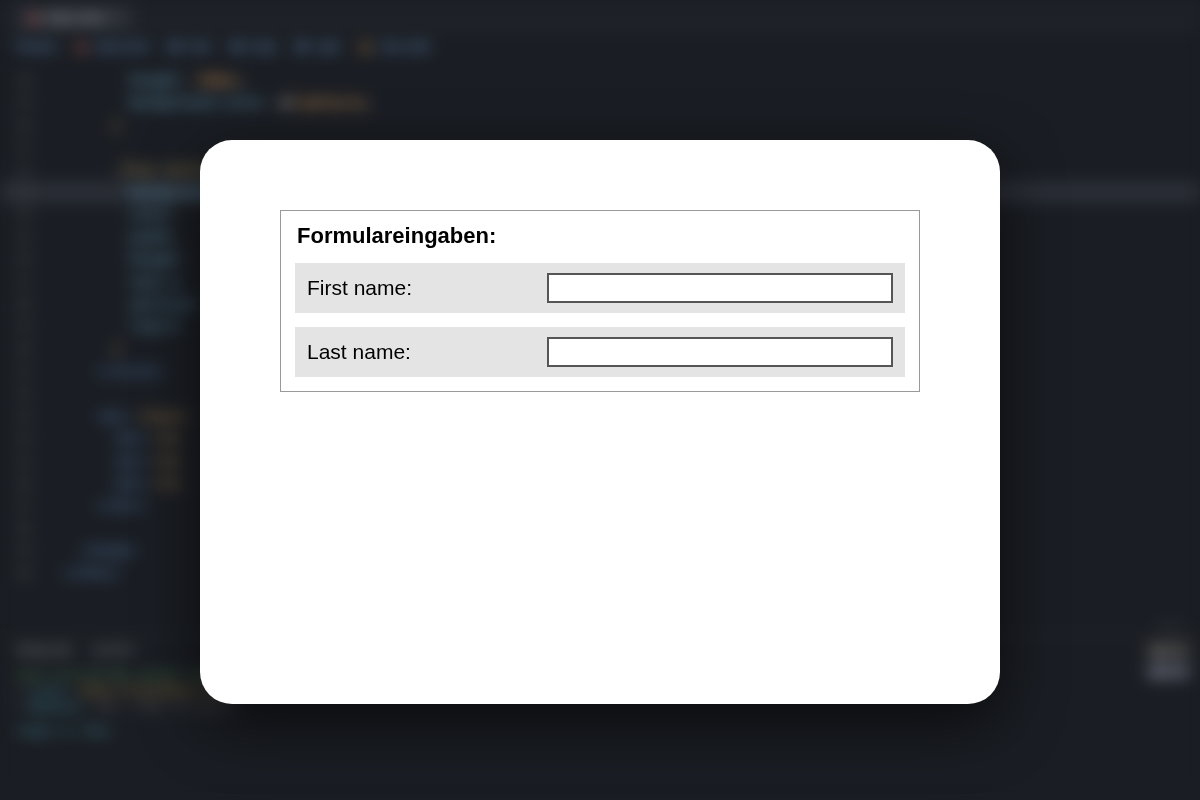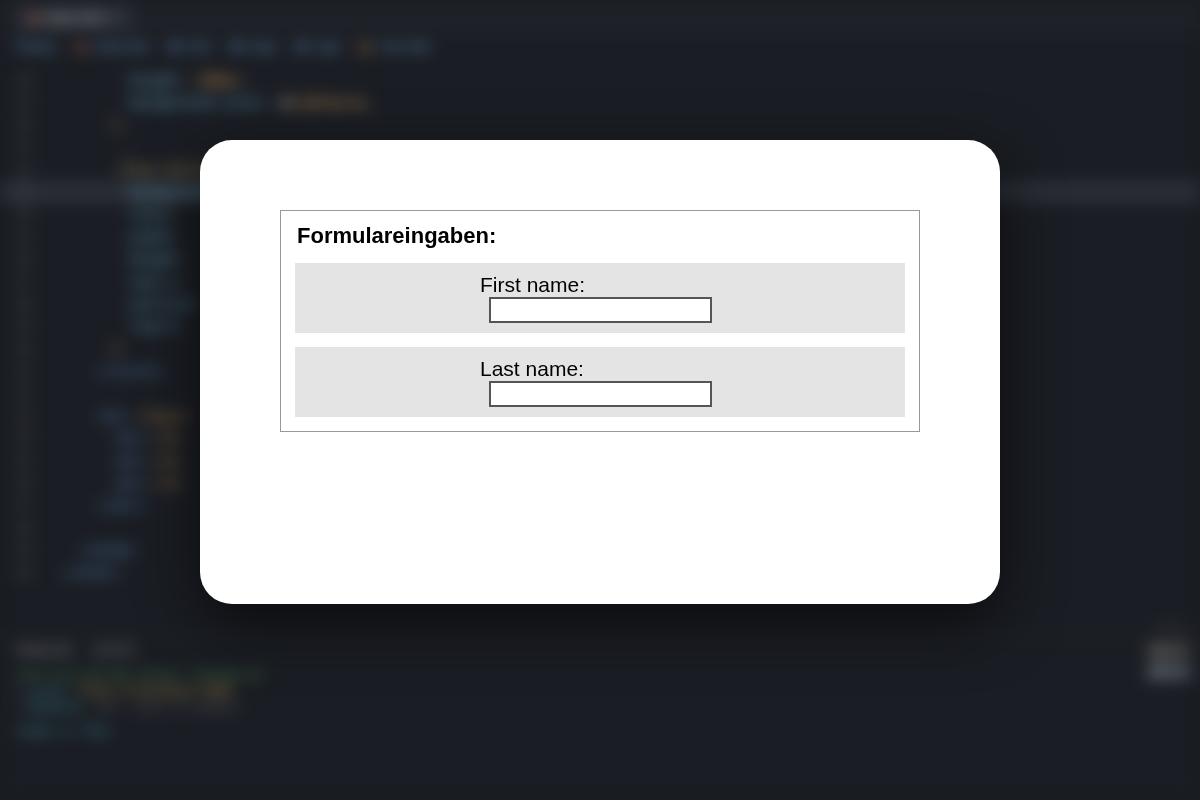--- a/index.html
+++ b/index.html
@@ -143,21 +143,21 @@
       padding: 2px 8px;
       border-radius: 3px;
     }
     
     
     .preview-card {
       position: absolute;
       top: 140px;
       left: 200px;
       width: 800px;
-      height: 464px;
+      height: 564px;
       background: #fff;
       border-radius: 32px;
       box-shadow: 0 20px 60px rgba(0,0,0,0.6);
       padding: 70px 50px;
       display: flex;
       align-items: flex-start;
       justify-content: center;
     }
     
     .form-fieldset {
@@ -173,21 +173,20 @@
       padding: 0 2px;
       margin-bottom: 8px;
     }
     
     .form-row {
       background: #e4e4e4;
       padding: 10px 12px;
       margin-top: 14px;
       display: flex;
       align-items: center;
-      flex-direction: column;
     }
     
     .form-row:first-of-type {
       margin-top: 6px;
     }
     
     .form-label {
       font-size: 21px;
       color: #000;
       width: 240px;

